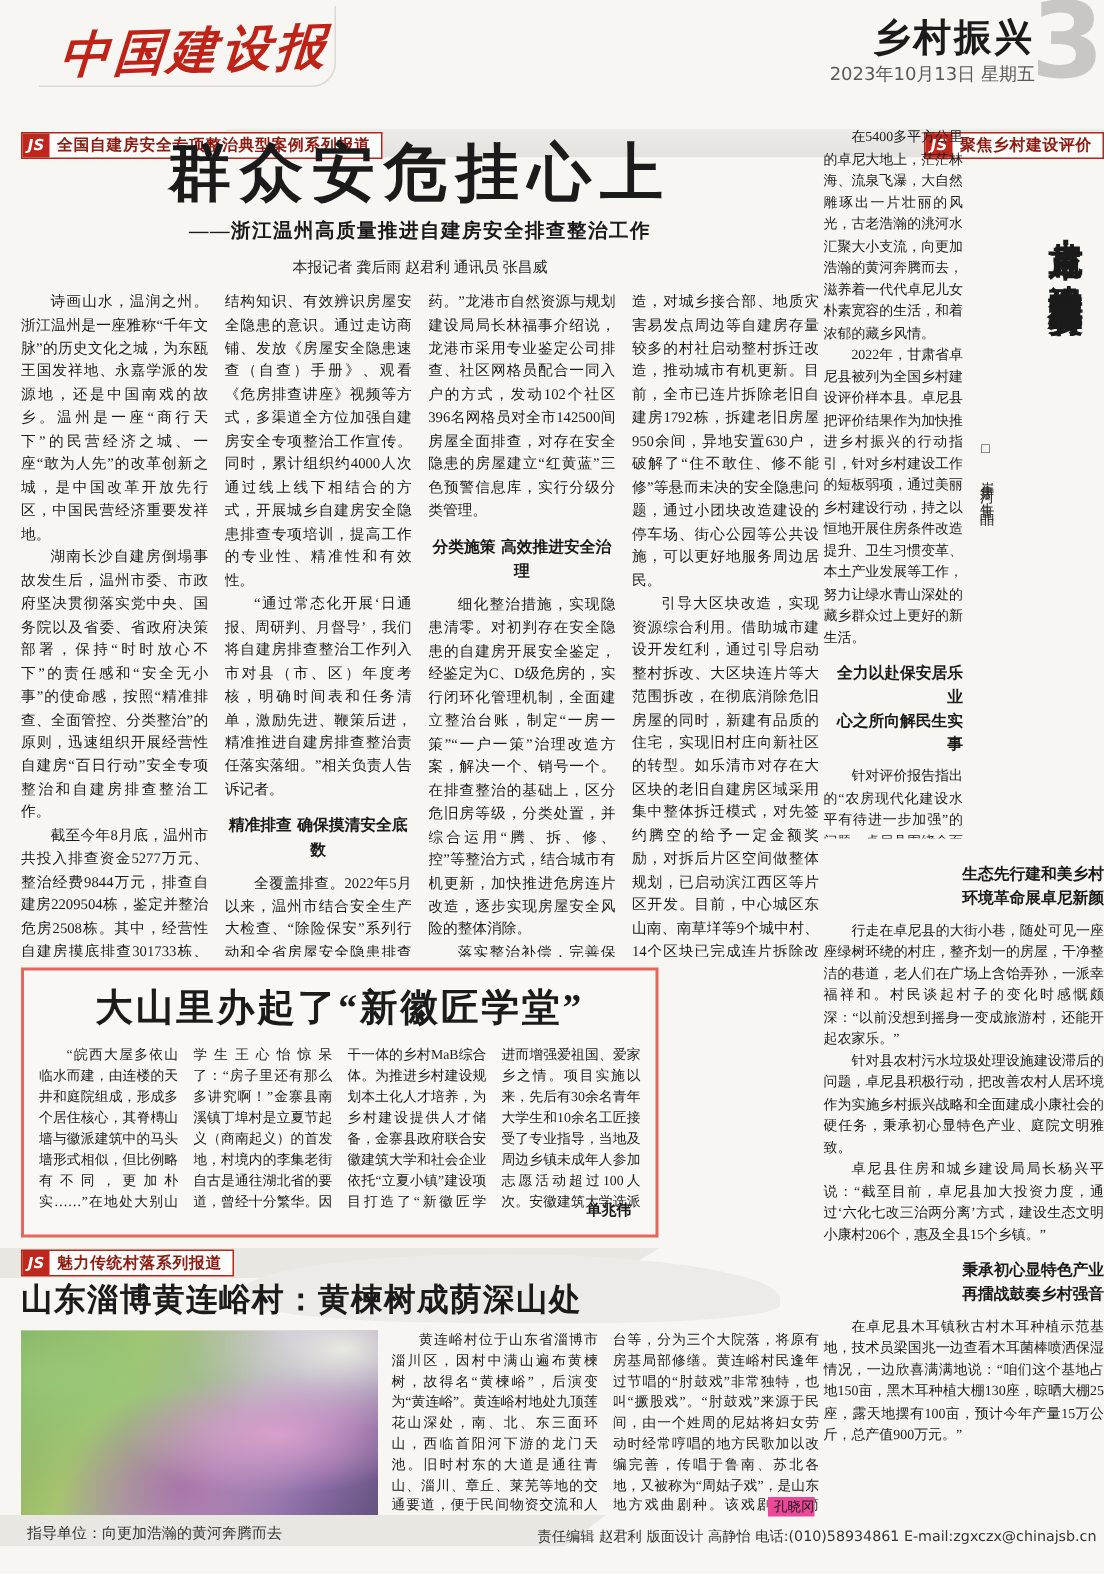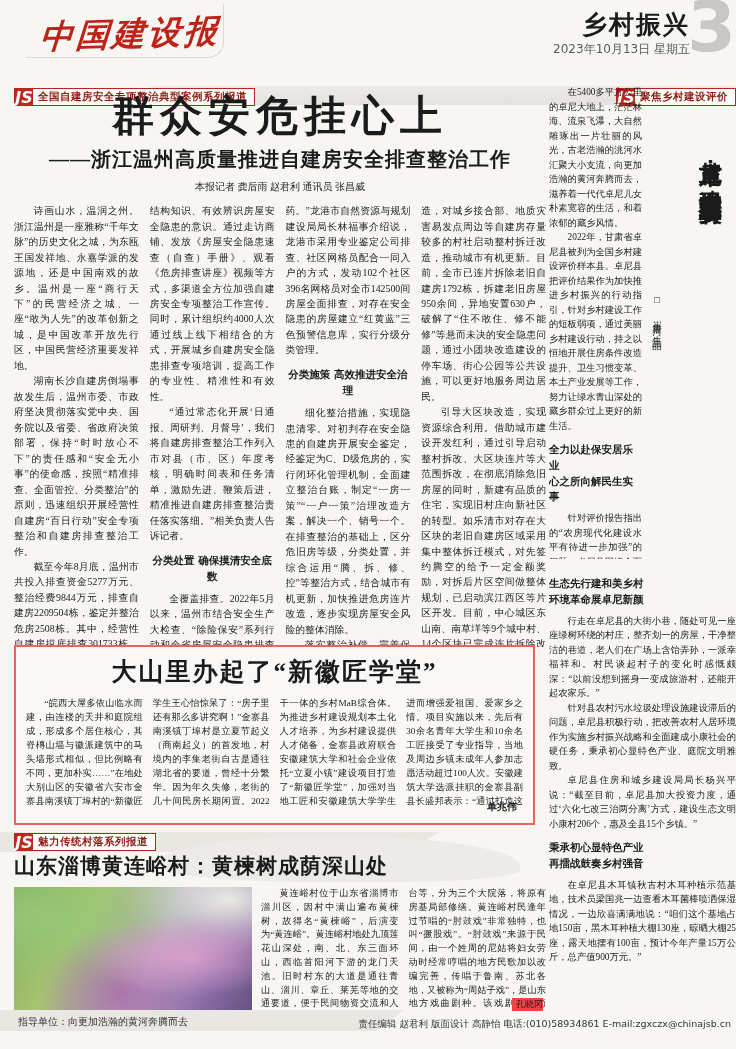--- a/index.html
+++ b/index.html
@@ -18,79 +18,79 @@
     font-family:"DejaVu Sans","Liberation Sans",sans-serif; }
   .page-num { position:absolute; right:0px; top:-8px; font-size:70px; line-height:1; font-weight:bold;
     color:#c9c7c4; font-family:"DejaVu Sans","Liberation Sans",sans-serif; }
 
   
   .band-top { position:absolute; left:0; top:86px; width:736px; height:19px;
     background:linear-gradient(#edebe7,#e4e2de);
     clip-path:polygon(152px 0, 736px 0, 736px 100%, 122px 100%); }
   .banner { position:absolute; height:18px; border:1px solid #b3261c; background:#fdfdfc;
     display:flex; align-items:center; padding-right:7px; }
-  .banner .js { background:#c0271c; color:#fff; font-weight:bold; font-style:italic; font-size:16px;
+  .banner .js { background:#c0271c; color:#fff; font-weight:bold; font-style:italic; font-size:10px;
     width:18px; align-self:stretch; display:flex; align-items:center; justify-content:center;
     font-family:"DejaVu Sans","Liberation Sans",sans-serif; }
   .banner .label { font-size:10.5px; font-weight:bold; color:#8e1b12; margin-left:5px; letter-spacing:0.5px;
     white-space:nowrap; font-family:"DejaVu Sans","Liberation Sans",sans-serif; }
   .banner-left { left:14px; top:88px; }
   .banner-right { right:0px; top:88px; }
   .banner-bottom { left:14px; top:833px; }
   .band-bottom { position:absolute; left:0; top:832px; width:520px; height:20px;
     background:#e9e7e2; clip-path:polygon(0 0, 440px 0, 406px 100%, 0 100%); }
   .decor-hill { position:absolute; left:160px; top:836px; width:360px; height:46px; background:#edebe7;
     border-radius:55% 60% 40% 50% / 65% 75% 30% 40%; }
 
   
   .main-article { position:absolute; left:14px; top:93px; width:532px; }
   .main-title { text-align:center; font-size:42px; line-height:1.1; font-weight:bold; letter-spacing:6px; }
-  .main-subtitle { text-align:center; font-size:20px; line-height:1.3; font-weight:bold; margin-top:7px; letter-spacing:1px; }
+  .main-subtitle { text-align:center; font-size:13px; line-height:1.3; font-weight:bold; margin-top:7px; letter-spacing:1px; }
   .main-byline { text-align:center; font-size:10px; margin-top:8px; color:#262626; }
   .main-body { margin-top:9px; height:444px; display:flex; gap:11px; overflow:hidden; }
   .main-body .col { flex:1; font-size:9.8px; line-height:1.58; text-align:justify; overflow:hidden; }
   p.indent { text-indent:2em; }
   .subhead { text-align:center; font-weight:bold; font-size:10.5px; margin:8px 0 6px;
     font-family:"DejaVu Sans","Liberation Sans",sans-serif; }
 
   
   .strip { position:absolute; left:549px; top:85px; width:187px; height:925px; }
   .strip-top { display:flex; height:474px; overflow:hidden; }
   .strip-intro { width:93px; flex:none; font-size:9.3px; line-height:1.56; text-align:justify; overflow:hidden; }
   .strip-title-wrap { position:relative; flex:1; }
   .v-byline { position:absolute; left:8px; top:210px; writing-mode:vertical-rl; font-size:9.5px;
     letter-spacing:3px; color:#222; }
   .v-title { position:absolute; right:10px; top:58px; writing-mode:vertical-rl; font-size:23px;
     font-weight:bold; letter-spacing:1px; height:412px; }
   .strip-rest { margin-top:8px; height:438px; font-size:9.3px; line-height:1.56; text-align:justify; overflow:hidden; }
-  .strip-subhead { text-align:left; font-weight:bold; font-size:10.5px; line-height:1.5; margin:9px 0 6px;
-    font-family:"DejaVu Sans","Liberation Sans",sans-serif; }
-
-  
-  .boxed { position:absolute; left:14px; top:645px; width:521px; height:180px;
+  .strip-subhead { text-align:right; font-weight:bold; font-size:10.5px; line-height:1.5; margin:9px 0 6px;
+    font-family:"DejaVu Sans","Liberation Sans",sans-serif; }
+
+  
+  .boxed { position:absolute; left:14px; top:645px; width:425px; height:180px;
     border:2px solid #e2675c; padding:5px 10px; background:rgba(255,255,255,0.25); }
   .boxed-title { text-align:center; font-size:25px; font-weight:bold; letter-spacing:2px; margin-top:3px; }
   .boxed-body { display:flex; gap:10px; margin-top:9px; height:110px; overflow:hidden; }
   .boxed-body .col { flex:1; font-size:9.2px; line-height:1.52; text-align:justify; overflow:hidden; }
   .boxed-author { position:absolute; right:16px; bottom:9px; font-weight:bold; font-size:10px; }
 
   
   .bottom { position:absolute; left:14px; top:852px; width:532px; }
   .bottom-title { font-size:21px; font-weight:bold; letter-spacing:1px; }
   .bottom-content { display:flex; gap:9px; margin-top:7px; height:125px; }
   .photo { width:238px; height:125px; flex:none;
     background:
       radial-gradient(ellipse at 72% 55%, rgba(219,160,205,0.95), rgba(219,160,205,0) 42%),
       radial-gradient(ellipse at 45% 85%, rgba(168,110,165,0.85), rgba(168,110,165,0) 45%),
       radial-gradient(ellipse at 12% 25%, rgba(150,200,120,0.95), rgba(150,200,120,0) 55%),
       radial-gradient(ellipse at 90% 10%, rgba(240,245,230,0.9), rgba(240,245,230,0) 35%),
       linear-gradient(118deg,#7da75c 0%,#a7c46f 28%,#b3a2c6 58%,#8a6ca6 82%,#64527f 100%); }
   .bottom-cols { flex:1; display:flex; gap:10px; position:relative; overflow:hidden; }
   .bottom-cols .col { flex:1; font-size:9.2px; line-height:1.5; text-align:justify; overflow:hidden; }
-  .credit { position:absolute; right:3px; bottom:1px; font-size:9px; background:#ef4444; padding-left:4px; }
+  .credit { position:absolute; right:3px; bottom:1px; font-size:9px; background:#ec4899; padding-left:4px; }
 
   
   .footer-band { position:absolute; left:0; top:1010px; width:430px; height:21px;
     background:#e9e7e2; clip-path:polygon(0 0, 404px 0, 376px 100%, 0 100%); }
   .footer-left { position:absolute; left:18px; top:1015px; font-size:10px; color:#333;
     font-family:"DejaVu Sans","Liberation Sans",sans-serif; }
   .footer-right { position:absolute; right:5px; top:1018px; font-size:9.5px; color:#333;
     font-family:"DejaVu Sans","Liberation Sans",sans-serif; }
 </style>
 </head>
@@ -121,21 +121,21 @@
     <div class="main-body">
       <div class="col">
         <p class="indent">诗画山水，温润之州。浙江温州是一座雅称“千年文脉”的历史文化之城，为东瓯王国发祥地、永嘉学派的发源地，还是中国南戏的故乡。温州是一座“商行天下”的民营经济之城、一座“敢为人先”的改革创新之城，是中国改革开放先行区，中国民营经济重要发祥地。</p>
         <p class="indent">湖南长沙自建房倒塌事故发生后，温州市委、市政府坚决贯彻落实党中央、国务院以及省委、省政府决策部署，保持“时时放心不下”的责任感和“安全无小事”的使命感，按照“精准排查、全面管控、分类整治”的原则，迅速组织开展经营性自建房“百日行动”安全专项整治和自建房排查整治工作。</p>
         <p class="indent">截至今年8月底，温州市共投入排查资金5277万元、整治经费9844万元，排查自建房2209504栋，鉴定并整治危房2508栋。其中，经营性自建房摸底排查301733栋、鉴定确认危房319栋，已经全部落实安全隐患管控。截至目前，全市已通过拆除、修缮措施治理危房2518栋，工程措施整治销号率86.59%。</p>
 
       </div>
       <div class="col">
         <p>结构知识、有效辨识房屋安全隐患的意识。通过走访商铺、发放《房屋安全隐患速查（自查）手册》、观看《危房排查讲座》视频等方式，多渠道全方位加强自建房安全专项整治工作宣传。同时，累计组织约4000人次通过线上线下相结合的方式，开展城乡自建房安全隐患排查专项培训，提高工作的专业性、精准性和有效性。</p>
         <p class="indent">“通过常态化开展‘日通报、周研判、月督导’，我们将自建房排查整治工作列入市对县（市、区）年度考核，明确时间表和任务清单，激励先进、鞭策后进，精准推进自建房排查整治责任落实落细。”相关负责人告诉记者。</p>
-        <div class="subhead">分类处置 确保摸清安全底数</div>
+        <div class="subhead">精准排查 确保摸清安全底数</div>
         <p class="indent">全覆盖排查。2022年5月以来，温州市结合安全生产大检查、“除险保安”系列行动和全省房屋安全隐患排查整治等工作，充分运用自然灾害综合风险普查数据，着眼自建房“全域”安全、突出重点，以网格化排查、快鉴定、专业化排查相结合的方式，全面深入细致摸排风险隐患，努力摸清全市房屋安全底数，并委托第三方专业机构开展房屋安全鉴定复</p>
       </div>
       <div class="col">
         <p>药。”龙港市自然资源与规划建设局局长林福事介绍说，龙港市采用专业鉴定公司排查、社区网格员配合一同入户的方式，发动102个社区396名网格员对全市142500间房屋全面排查，对存在安全隐患的房屋建立“红黄蓝”三色预警信息库，实行分级分类管理。</p>
         <div class="subhead">分类施策 高效推进安全治理</div>
         <p class="indent">细化整治措施，实现隐患清零。对初判存在安全隐患的自建房开展安全鉴定，经鉴定为C、D级危房的，实行闭环化管理机制，全面建立整治台账，制定“一房一策”“一户一策”治理改造方案，解决一个、销号一个。在排查整治的基础上，区分危旧房等级，分类处置，并综合运用“腾、拆、修、控”等整治方式，结合城市有机更新，加快推进危房连片改造，逐步实现房屋安全风险的整体消除。</p>
         <p class="indent">落实整治补偿，完善保障体系。城区对危房拆除最高给予每平方米100元的补贴，城镇多层危房拆建最高给予每平方米300元的补贴；龙湾区依据《中低收入住房困难家庭及环卫行业租赁住房保障实施细则（暂行）》，明确将唯一住房被鉴定为危房的家庭，自腾空管控之日起凭鉴定报告可申请保障。</p>
       </div>
       <div class="col">
         <p>造，对城乡接合部、地质灾害易发点周边等自建房存量较多的村社启动整村拆迁改造，推动城市有机更新。目前，全市已连片拆除老旧自建房1792栋，拆建老旧房屋950余间，异地安置630户，破解了“住不敢住、修不能修”等悬而未决的安全隐患问题，通过小团块改造建设的停车场、街心公园等公共设施，可以更好地服务周边居民。</p>

